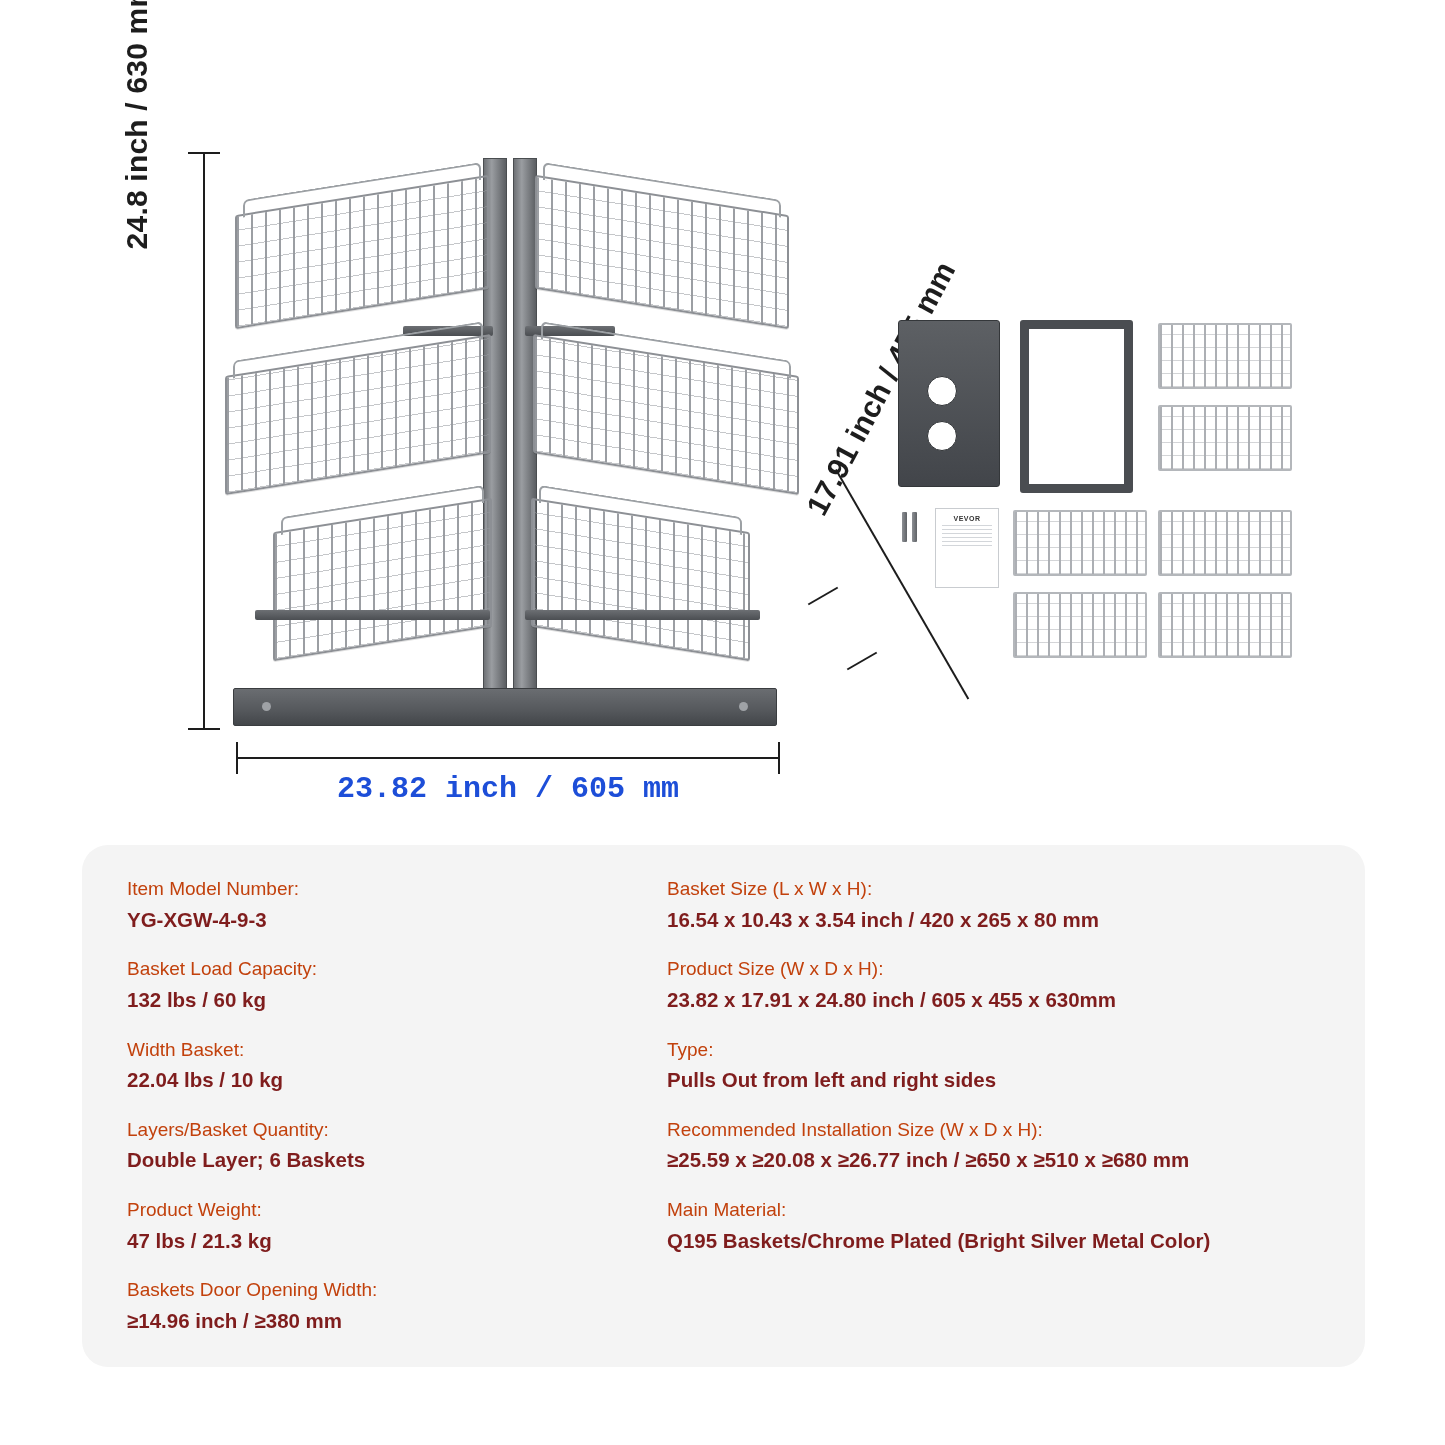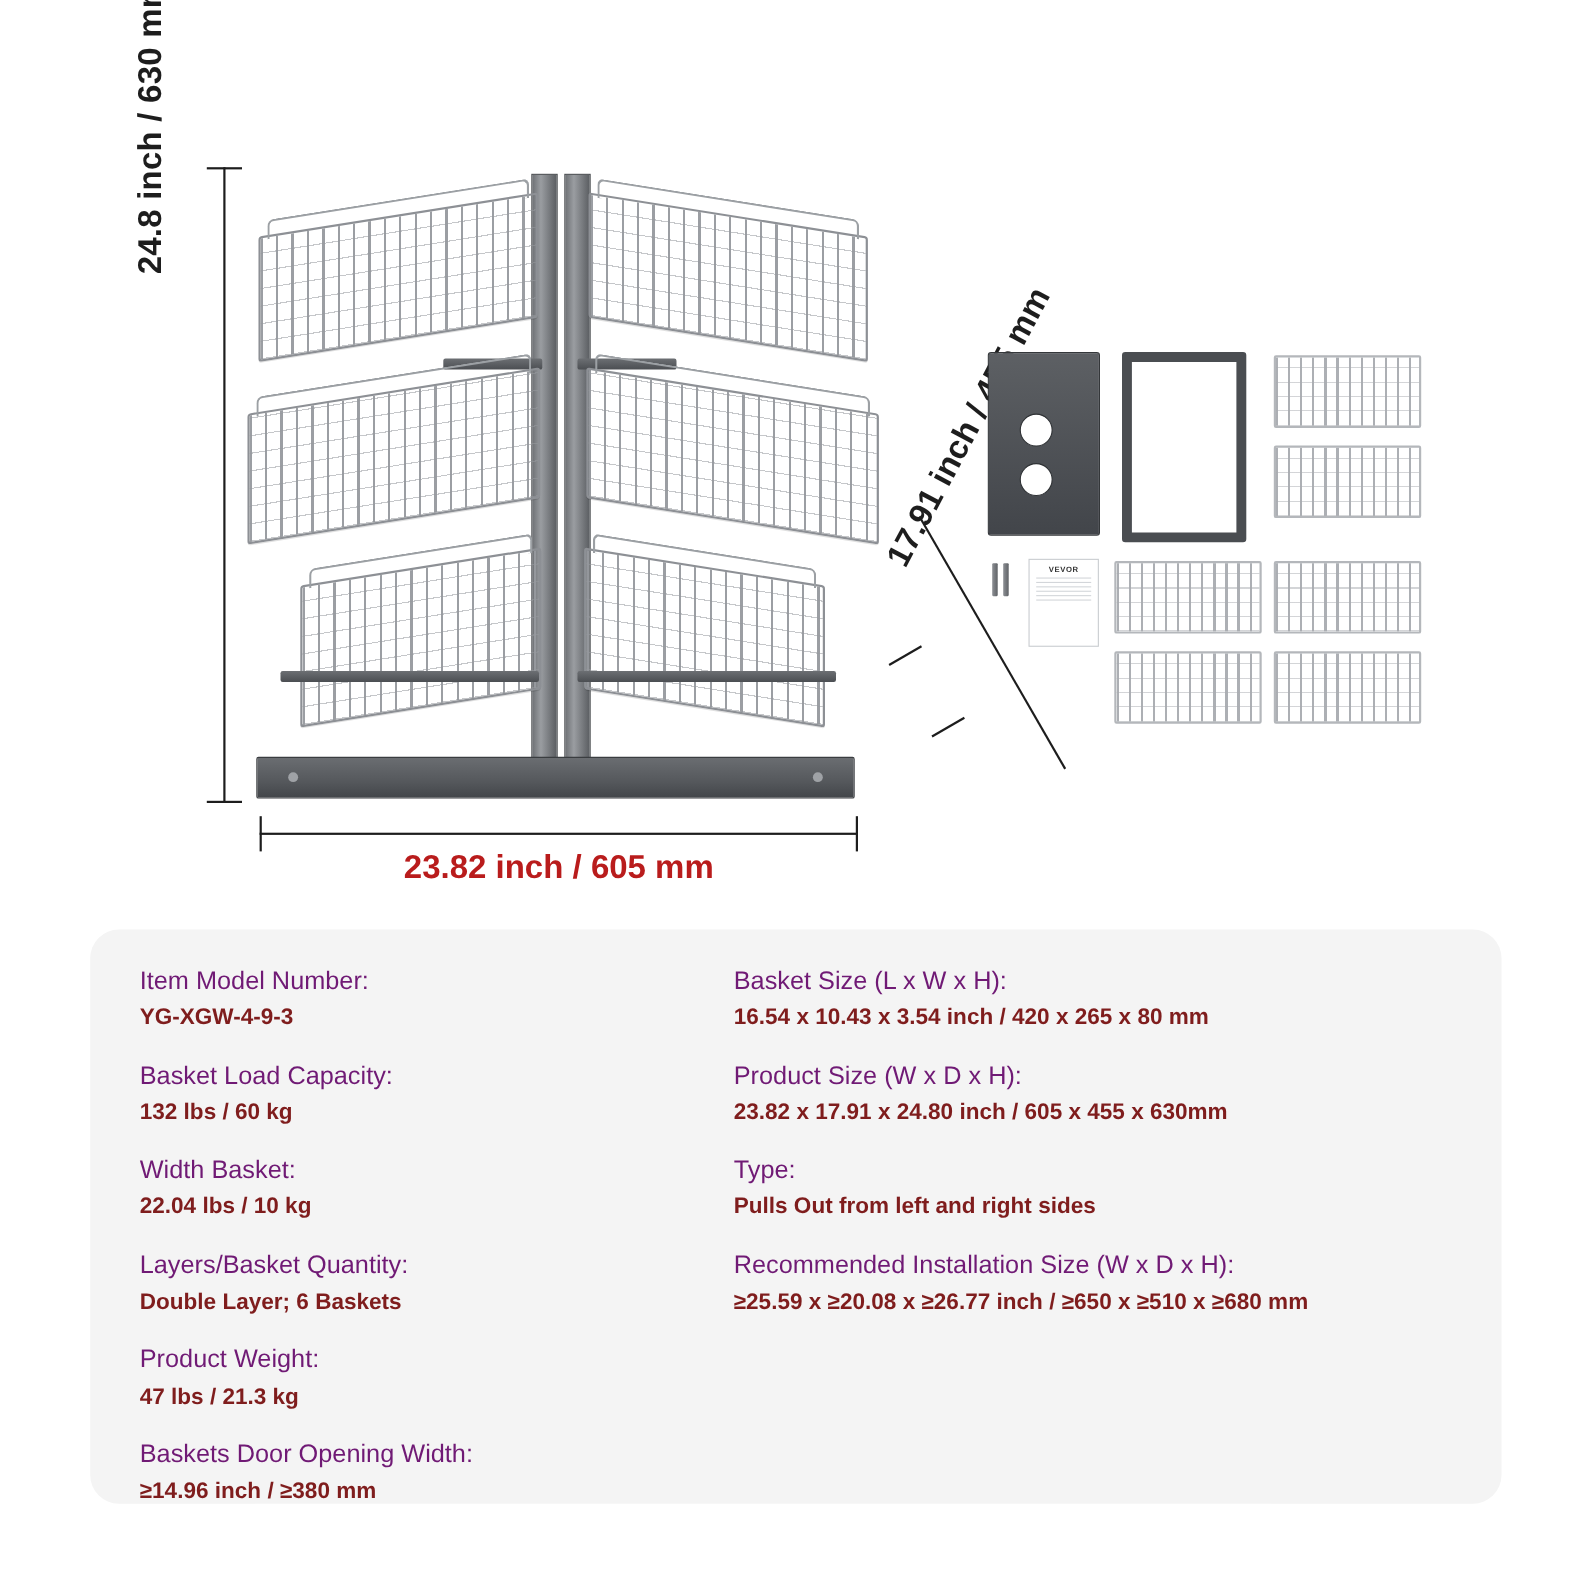--- a/index.html
+++ b/index.html
@@ -76,22 +76,23 @@
   .dim-hline-cap-l { left: 236px; }
   .dim-hline-cap-r { left: 778px; }
   .dim-width-label {
     position: absolute;
     left: 236px;
     top: 772px;
     width: 544px;
     text-align: center;
     font-size: 30px;
     font-weight: bold;
-    color: #b91c1c;
+    color: #1d4ed8;
     white-space: nowrap;
+    font-family: Liberation Mono, monospace;
   }
 
   
   .dim-dline {
     position: absolute;
     left: 835px;
     top: 470px;
     width: 2px;
     height: 265px;
     background: #1d1d1d;
@@ -256,22 +257,22 @@
     top: 30px;
     right: 30px;
     display: flex;
     gap: 40px;
   }
   .spec-col { flex: 0 0 auto; }
   .spec-col.left { width: 500px; }
   .spec-col.right { width: 700px; }
   .spec-item { margin-bottom: 21px; }
   .spec-label {
-    font-size: 23px;
-    color: #701a75;
+    font-size: 19px;
+    color: #c2410c;
     line-height: 1.45;
     white-space: nowrap;
   }
   .spec-value {
     font-size: 20.5px;
     font-weight: bold;
     color: #7f1d1d;
     line-height: 1.45;
     white-space: nowrap;
     margin-top: 2px;
@@ -404,16 +405,20 @@
         <div class="spec-value">23.82 x 17.91 x 24.80 inch / 605 x 455 x 630mm</div>
       </div>
       <div class="spec-item">
         <div class="spec-label">Type:</div>
         <div class="spec-value">Pulls Out from left and right sides</div>
       </div>
       <div class="spec-item">
         <div class="spec-label">Recommended Installation Size (W x D x H):</div>
         <div class="spec-value">≥25.59 x ≥20.08 x ≥26.77 inch / ≥650 x ≥510 x ≥680 mm</div>
       </div>
+      <div class="spec-item">
+        <div class="spec-label">Main Material:</div>
+        <div class="spec-value">Q195 Baskets/Chrome Plated (Bright Silver Metal Color)</div>
+      </div>
     </div>
 
   </div>
 </div>
 
 </body></html>

